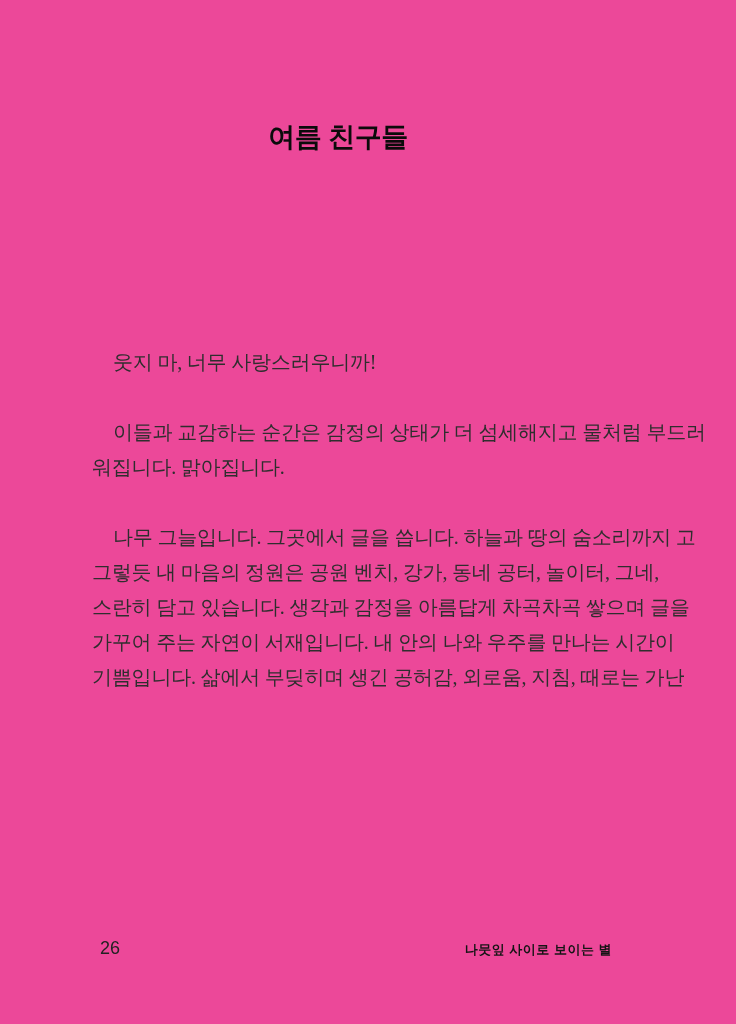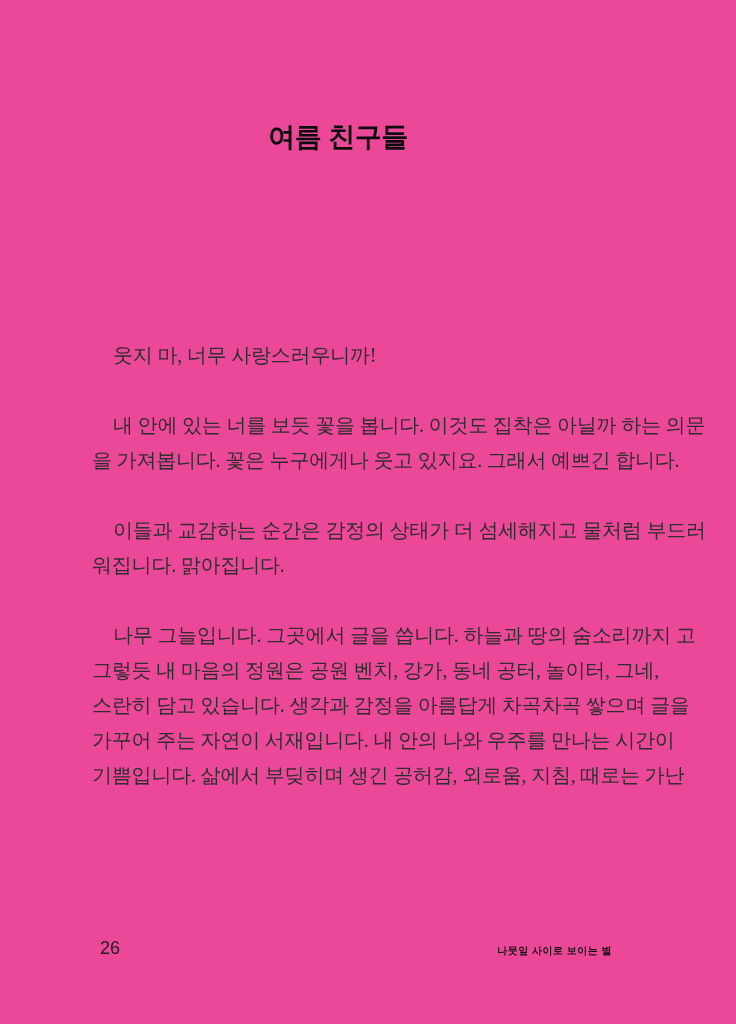--- a/index.html
+++ b/index.html
@@ -23,21 +23,21 @@
     text-align: center;
     font-family: "Liberation Sans", "DejaVu Sans", sans-serif;
     font-weight: 700;
     font-size: 27px;
     letter-spacing: -0.5px;
     color: #0b0b0b;
     white-space: nowrap;
   }
   .body-text {
     position: absolute;
-    top: 338px;
+    top: 345px;
     left: 92px;
     right: 80px;
     font-family: "Liberation Serif", "DejaVu Serif", serif;
     font-size: 20px;
     color: #2e2e2e;
   }
   .para {
     margin: 0 0 35px 0;
   }
   .para:last-child {
@@ -62,41 +62,37 @@
     align-items: baseline;
   }
   .page-number {
     font-family: "Liberation Sans", "DejaVu Sans", sans-serif;
     font-size: 18px;
     font-weight: 400;
     color: #222222;
   }
   .running-title {
     font-family: "Liberation Sans", "DejaVu Sans", sans-serif;
-    font-size: 10px;
+    font-size: 13px;
     font-weight: 700;
     letter-spacing: 0.5px;
     color: #141414;
     padding-left: 28px;
   }
 </style>
 </head>
 <body>
 
 <div class="page">
 
   <h1 class="chapter-title">여름 친구들</h1>
 
   <div class="body-text">
       <div class="para">
         <div class="line">웃지 마, 너무 사랑스러우니까!</div>
-      </div>
-      <div class="para">
-        <div class="line">내 안에 있는 너를 보듯 꽃을 봅니다. 이것도 집착은 아닐까 하는 의문</div>
-        <div class="line">을 가져봅니다. 꽃은 누구에게나 웃고 있지요. 그래서 예쁘긴 합니다.</div>
       </div>
       <div class="para">
         <div class="line">이들과 교감하는 순간은 감정의 상태가 더 섬세해지고 물처럼 부드러</div>
         <div class="line">워집니다. 맑아집니다.</div>
       </div>
       <div class="para">
         <div class="line">나무 그늘입니다. 그곳에서 글을 씁니다. 하늘과 땅의 숨소리까지 고</div>
         <div class="line">그렇듯 내 마음의 정원은 공원 벤치, 강가, 동네 공터, 놀이터, 그네,</div>
         <div class="line">스란히 담고 있습니다. 생각과 감정을 아름답게 차곡차곡 쌓으며 글을</div>
         <div class="line">가꾸어 주는 자연이 서재입니다. 내 안의 나와 우주를 만나는 시간이</div>

